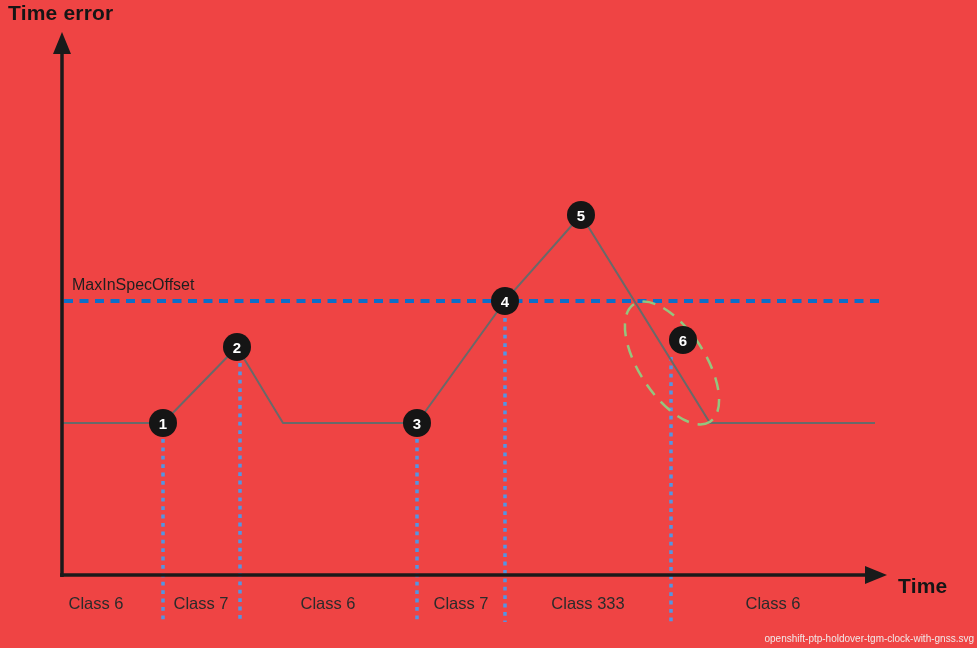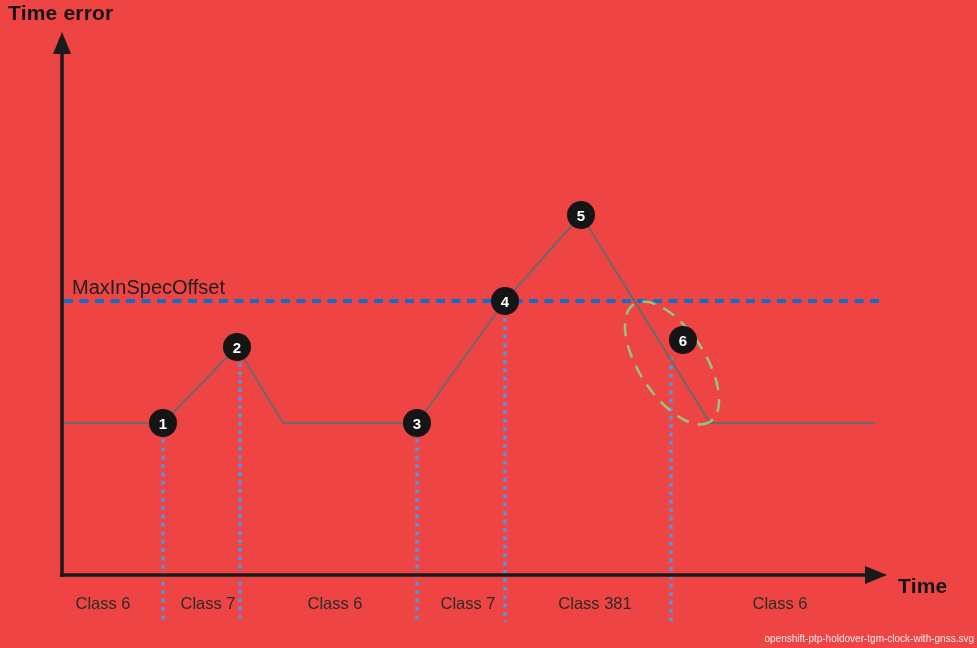--- a/index.html
+++ b/index.html
@@ -29,21 +29,21 @@
     color: #151515;
     letter-spacing: 0.2px;
     white-space: nowrap;
   }
   .y-title { left: 8px; top: 1px; }
   .x-title { left: 898px; top: 574px; }
   .threshold-label {
     position: absolute;
     left: 72px;
     top: 276px;
-    font-size: 20px;
+    font-size: 16px;
     color: #1f1f1f;
     white-space: nowrap;
   }
   .marker {
     position: absolute;
     width: 28px;
     height: 28px;
     border-radius: 50%;
     background: #151515;
     color: #ffffff;
@@ -54,21 +54,20 @@
     justify-content: center;
     line-height: 1;
   }
   .class-label {
     position: absolute;
     top: 594px;
     transform: translateX(-50%);
     font-size: 16.5px;
     color: #2b2b2b;
     white-space: nowrap;
-    margin-left: 7px;
   }
   .watermark {
     position: absolute;
     right: 3px;
     top: 633px;
     font-size: 10px;
     color: #f0e8e8;
     white-space: nowrap;
   }
 </style>
@@ -108,18 +107,18 @@
   <div class="marker" style="left:223px; top:333px">2</div>
   <div class="marker" style="left:403px; top:409px">3</div>
   <div class="marker" style="left:491px; top:287px">4</div>
   <div class="marker" style="left:567px; top:201px">5</div>
   <div class="marker" style="left:669px; top:326px">6</div>
 
   <div class="class-label" style="left:96px">Class 6</div>
   <div class="class-label" style="left:201px">Class 7</div>
   <div class="class-label" style="left:328px">Class 6</div>
   <div class="class-label" style="left:461px">Class 7</div>
-  <div class="class-label" style="left:588px">Class 381</div>
+  <div class="class-label" style="left:588px">Class 333</div>
   <div class="class-label" style="left:773px">Class 6</div>
 
   <div class="watermark">openshift-ptp-holdover-tgm-clock-with-gnss.svg</div>
 
 </div>
 
 </body></html>

